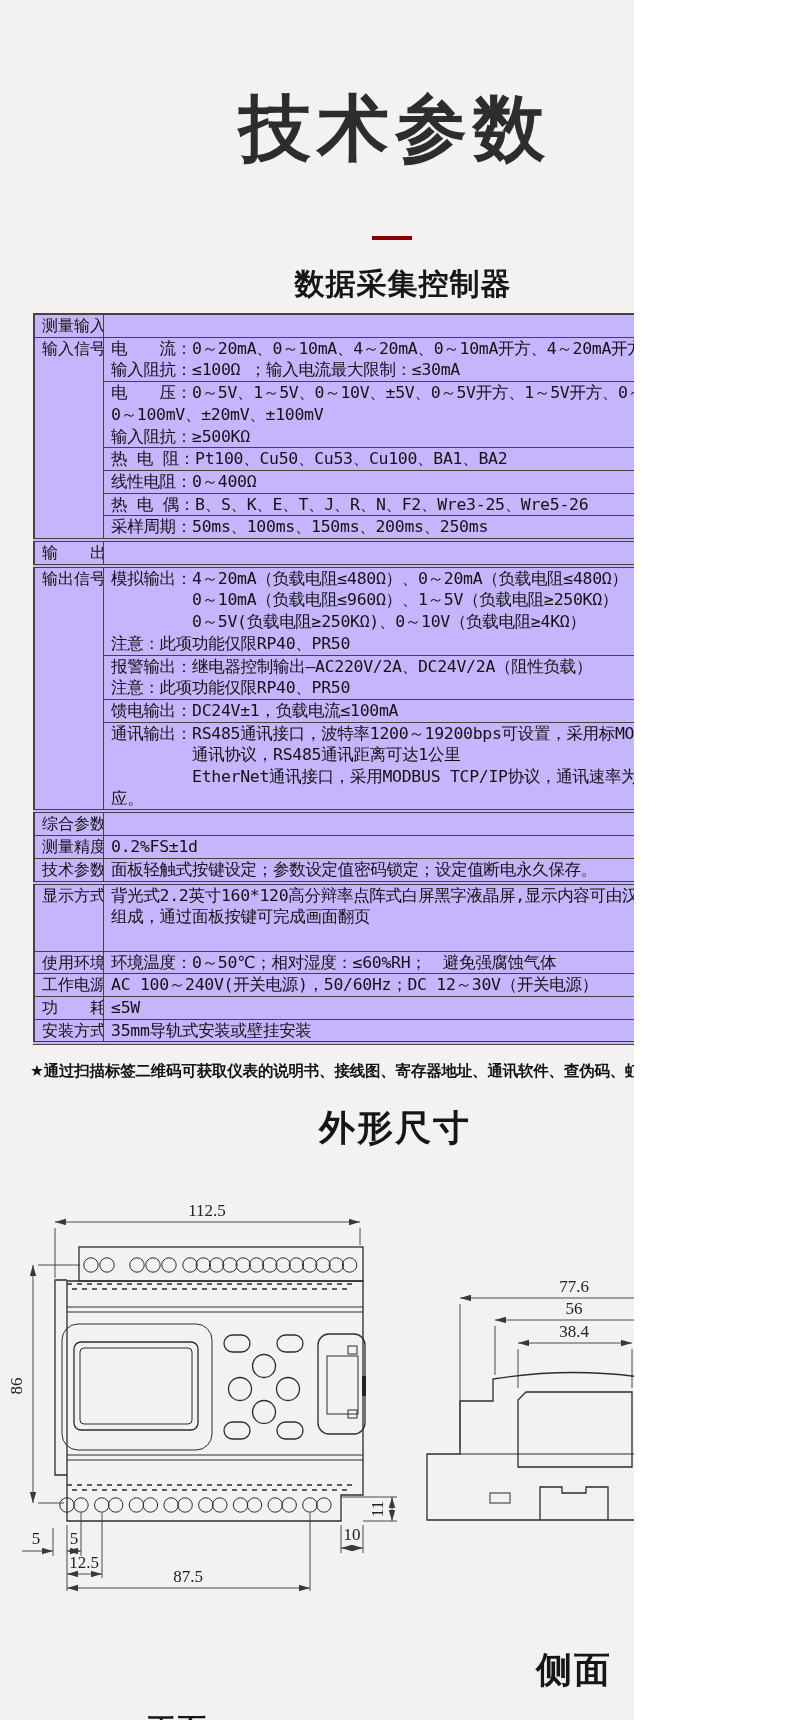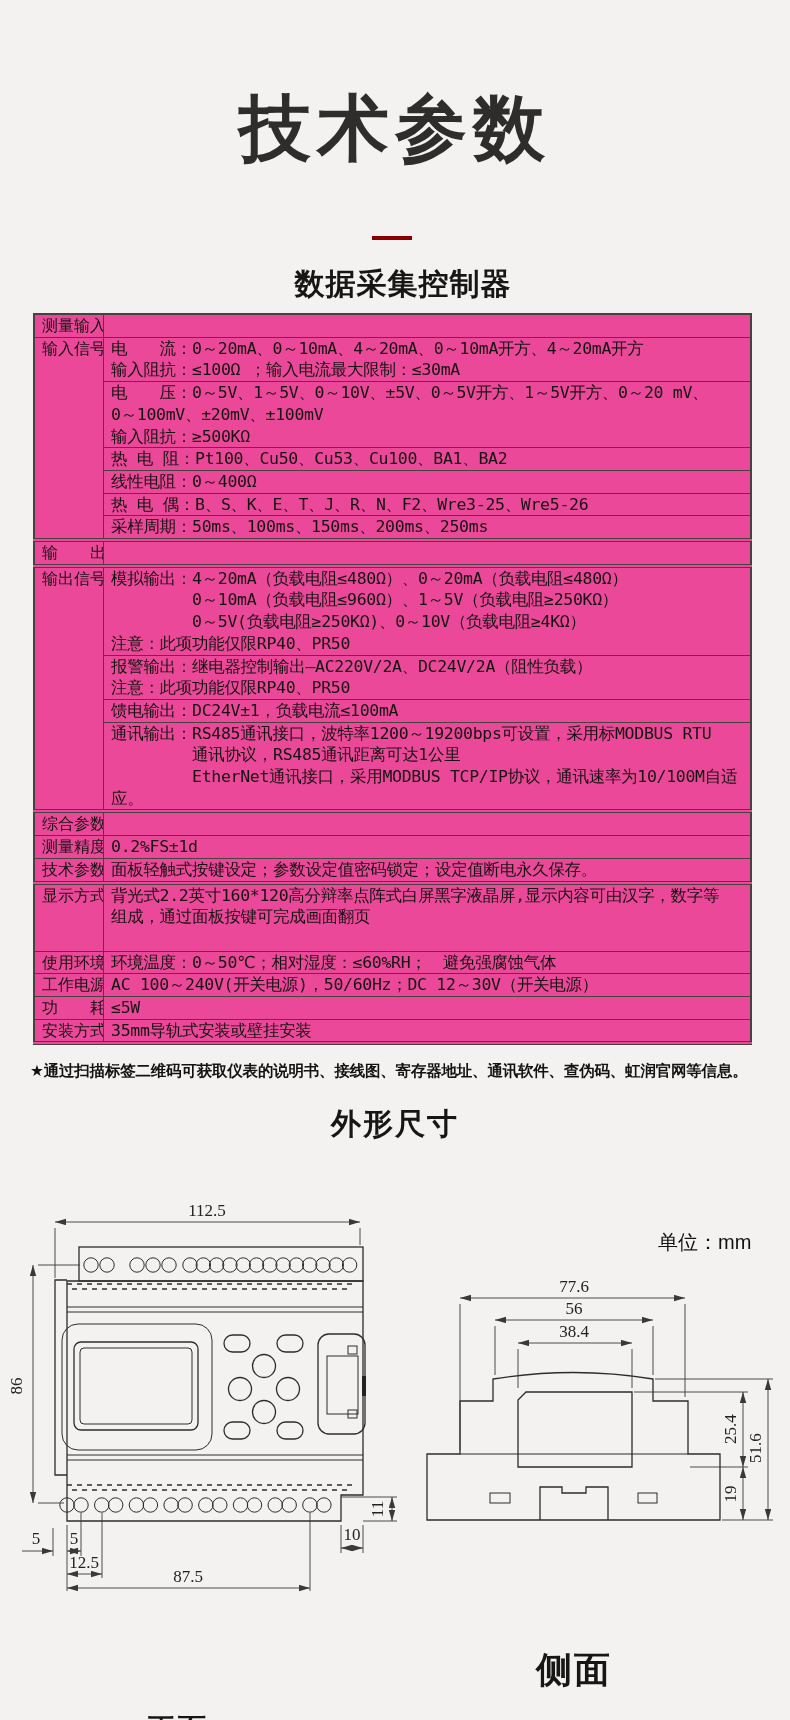--- a/index.html
+++ b/index.html
@@ -1,27 +1,27 @@
 <!DOCTYPE html>
 <html><head>
 <meta charset="utf-8">
 <style>
   html,body{margin:0;padding:0;}
-  #canvas{position:relative;width:790px;height:1720px;background:#f3f2f1;overflow:hidden;
+  #canvas{position:relative;width:634px;height:1720px;background:#f3f2f1;overflow:hidden;
           font-family:"Liberation Sans","DejaVu Sans",sans-serif;color:#1c1b1a;}
   .abs{position:absolute;}
   .center{left:0;width:790px;text-align:center;}
   #page-title{top:84px;font-size:72px;line-height:88px;font-weight:900;letter-spacing:6px;color:#2e2d2c;}
   #accent-dash{left:372px;top:236px;width:40px;height:4px;background:#8a0000;}
   #subtitle{top:264px;font-size:30px;font-weight:bold;letter-spacing:1px;color:#171615;padding-left:8px;}
-  #section2-title{top:1104px;font-size:30px;font-weight:bold;letter-spacing:2px;color:#171615;}
+  #section2-title{top:1104px;font-size:36px;font-weight:bold;letter-spacing:2px;color:#171615;}
 
   
   #spec-table{left:33px;top:313px;}
-  table{border-collapse:collapse;table-layout:fixed;width:719px;background:#ec4899;
+  table{border-collapse:collapse;table-layout:fixed;width:719px;background:#c4b5fd;
         border:2.5px solid #454240;}
   td{border:1.5px solid #454240;vertical-align:top;font-size:16.5px;line-height:21.7px;
      font-family:"DejaVu Sans Mono","DejaVu Sans",sans-serif;color:#141312;
      padding:0 2px 0 7px;height:20px;overflow:hidden;}
   td.lab{width:59px;white-space:nowrap;font-size:16px;}
   td.val{white-space:pre-line;letter-spacing:-0.3px;}
   tr.sep-top td{border-top:4px double #454240;}
   tr.sep-bot td{border-bottom:4px double #454240;}
   tr.r-tall td{height:66px;}
 

